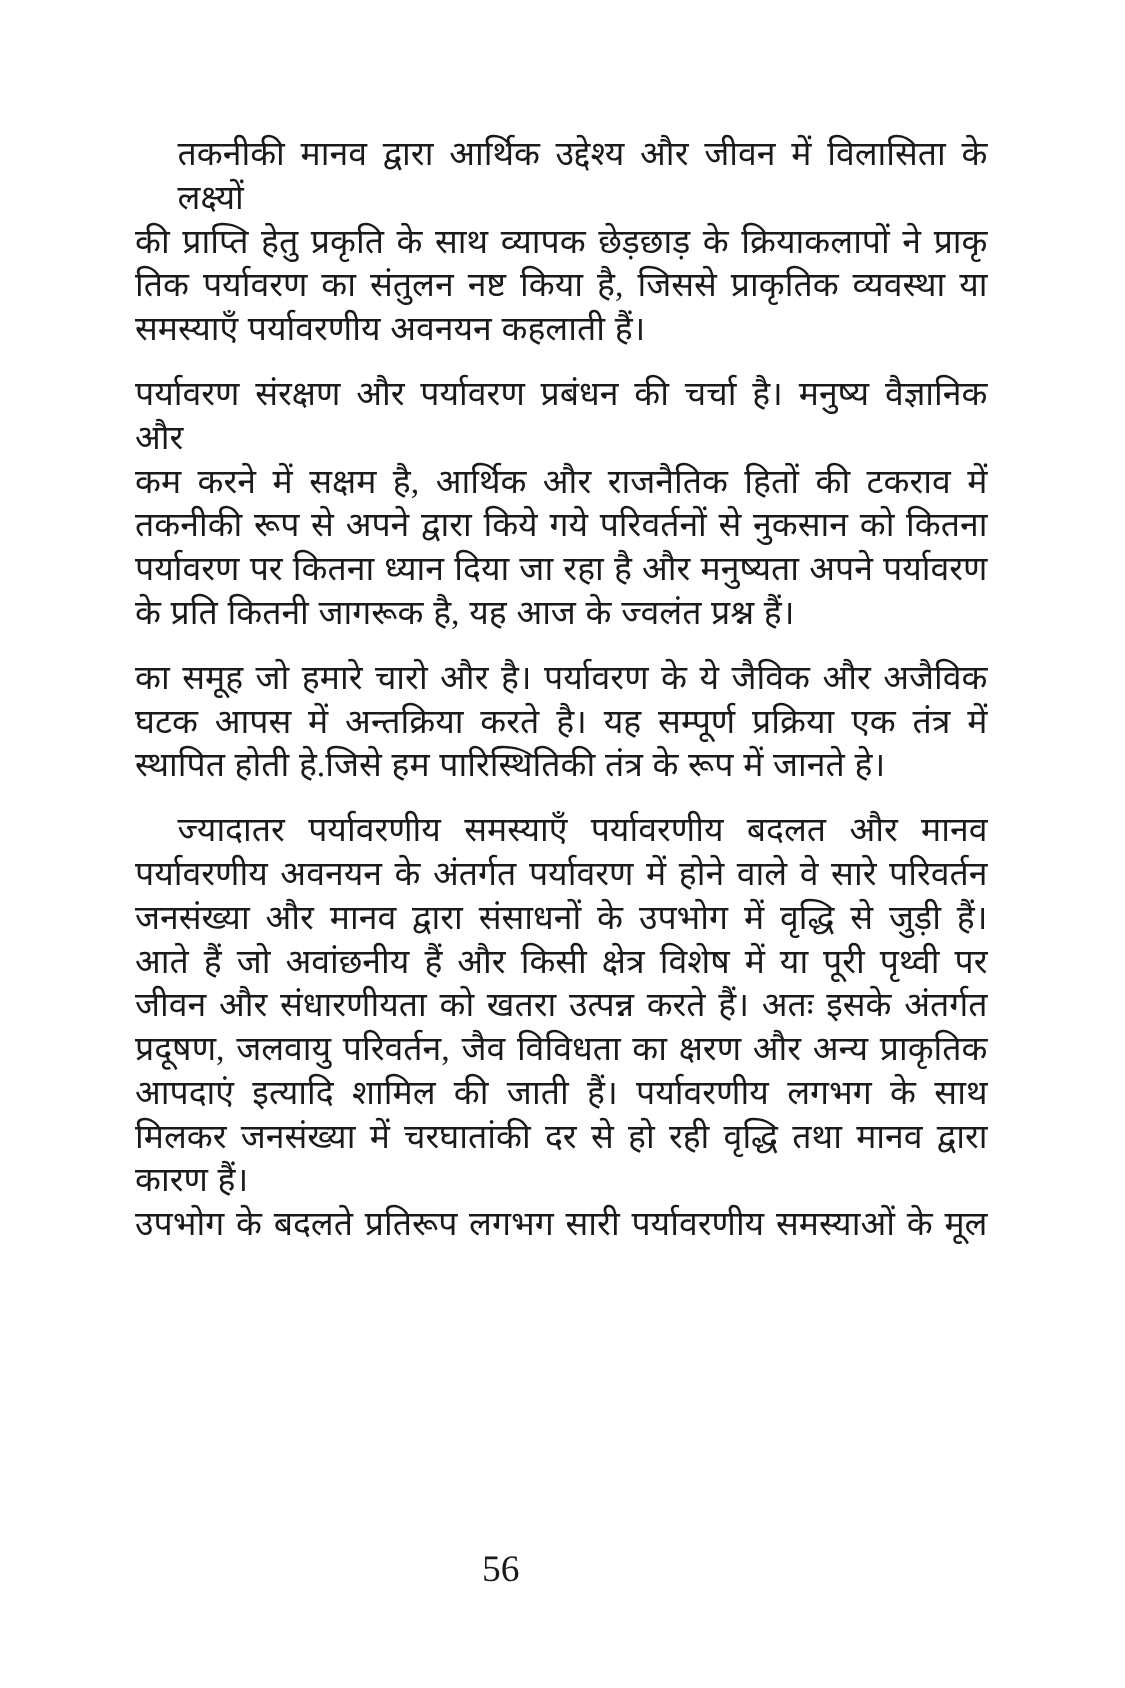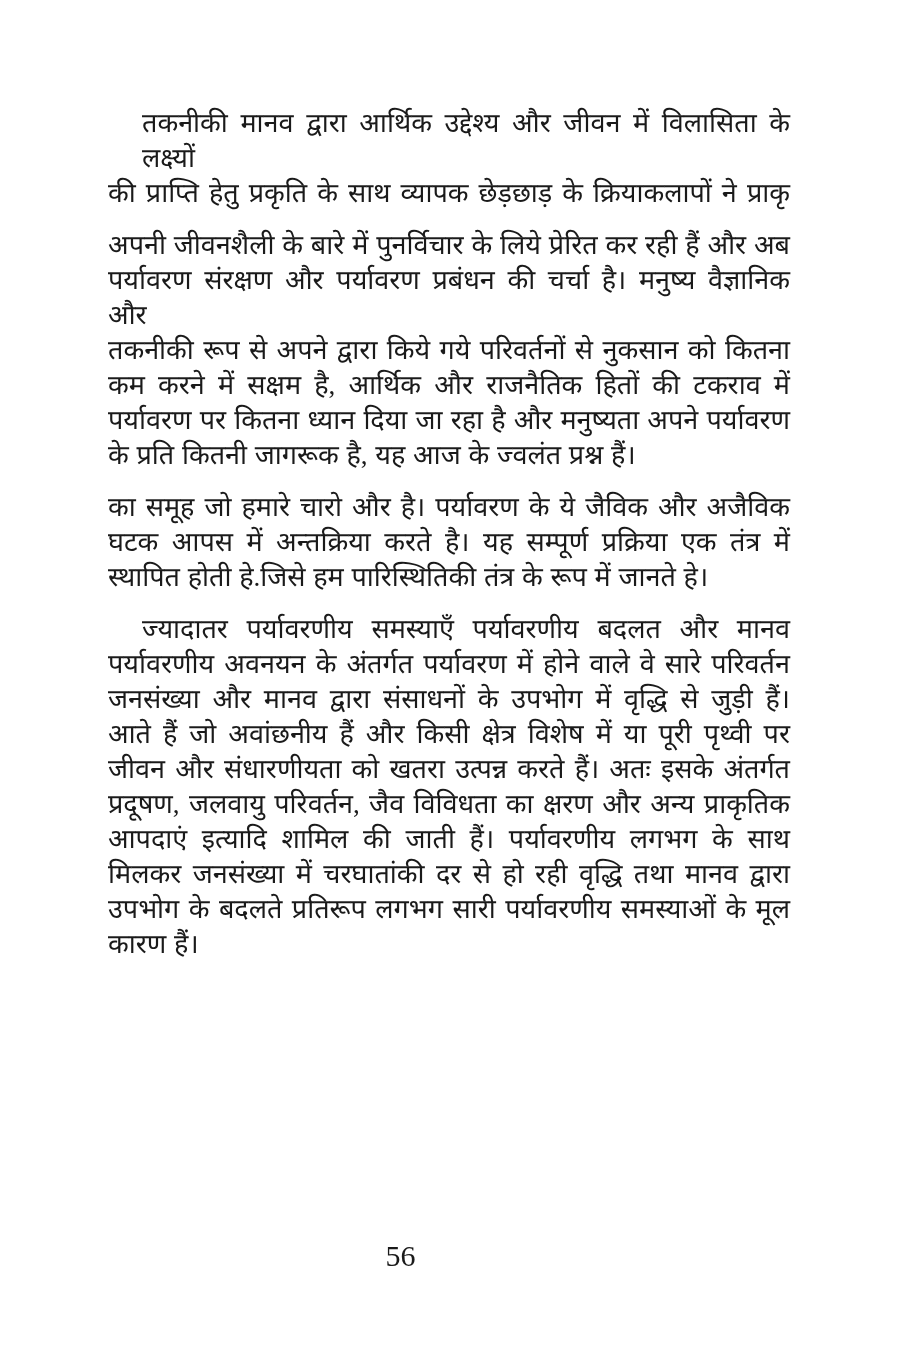--- a/index.html
+++ b/index.html
@@ -50,46 +50,47 @@
 </style>
 </head>
 <body>
 
 <div class="page">
   <div class="text-block">
 
     <p class="para">
       <span class="line indent" style="display:block">तकनीकी मानव द्वारा आर्थिक उद्देश्य और जीवन में विलासिता के लक्ष्यों</span>
       <span class="line" style="display:block">की प्राप्ति हेतु प्रकृति के साथ व्यापक छेड़छाड़ के क्रियाकलापों ने प्राकृ</span>
+      <span class="line" style="display:block">तिक पर्यावरण का संतुलन नष्ट किया है, जिससे प्राकृतिक व्यवस्था या</span>
+      <span class="line final" style="display:block">समस्याएँ पर्यावरणीय अवनयन कहलाती हैं।</span>
     </p>
 
     <p class="para">
-      <span class="line" style="display:block">अपनी जीवनशैली के बारे में पुनर्विचार के लिये प्रेरित कर रही हैं और अब</span>
       <span class="line" style="display:block">पर्यावरण संरक्षण और पर्यावरण प्रबंधन की चर्चा है। मनुष्य वैज्ञानिक और</span>
+      <span class="line" style="display:block">कम करने में सक्षम है, आर्थिक और राजनैतिक हितों की टकराव में</span>
       <span class="line" style="display:block">तकनीकी रूप से अपने द्वारा किये गये परिवर्तनों से नुकसान को कितना</span>
-      <span class="line" style="display:block">कम करने में सक्षम है, आर्थिक और राजनैतिक हितों की टकराव में</span>
       <span class="line" style="display:block">पर्यावरण पर कितना ध्यान दिया जा रहा है और मनुष्यता अपने पर्यावरण</span>
       <span class="line final" style="display:block">के प्रति कितनी जागरूक है, यह आज के ज्वलंत प्रश्न हैं।</span>
     </p>
 
     <p class="para">
       <span class="line" style="display:block">का समूह जो हमारे चारो और है। पर्यावरण के ये जैविक और अजैविक</span>
       <span class="line" style="display:block">घटक आपस में अन्तक्रिया करते है। यह सम्पूर्ण प्रक्रिया एक तंत्र में</span>
       <span class="line final" style="display:block">स्थापित होती हे.जिसे हम पारिस्थितिकी तंत्र के रूप में जानते हे।</span>
     </p>
 
     <p class="para">
       <span class="line indent" style="display:block">ज्यादातर पर्यावरणीय समस्याएँ पर्यावरणीय बदलत और मानव</span>
       <span class="line" style="display:block">पर्यावरणीय अवनयन के अंतर्गत पर्यावरण में होने वाले वे सारे परिवर्तन</span>
       <span class="line" style="display:block">जनसंख्या और मानव द्वारा संसाधनों के उपभोग में वृद्धि से जुड़ी हैं।</span>
       <span class="line" style="display:block">आते हैं जो अवांछनीय हैं और किसी क्षेत्र विशेष में या पूरी पृथ्वी पर</span>
       <span class="line" style="display:block">जीवन और संधारणीयता को खतरा उत्पन्न करते हैं। अतः इसके अंतर्गत</span>
       <span class="line" style="display:block">प्रदूषण, जलवायु परिवर्तन, जैव विविधता का क्षरण और अन्य प्राकृतिक</span>
       <span class="line" style="display:block">आपदाएं इत्यादि शामिल की जाती हैं। पर्यावरणीय लगभग के साथ</span>
       <span class="line" style="display:block">मिलकर जनसंख्या में चरघातांकी दर से हो रही वृद्धि तथा मानव द्वारा</span>
+      <span class="line final" style="display:block">कारण हैं।</span>
       <span class="line" style="display:block">उपभोग के बदलते प्रतिरूप लगभग सारी पर्यावरणीय समस्याओं के मूल</span>
-      <span class="line final" style="display:block">कारण हैं।</span>
     </p>
 
   </div>
 
   <div class="page-number">56</div>
 </div>
 
 </body></html>

